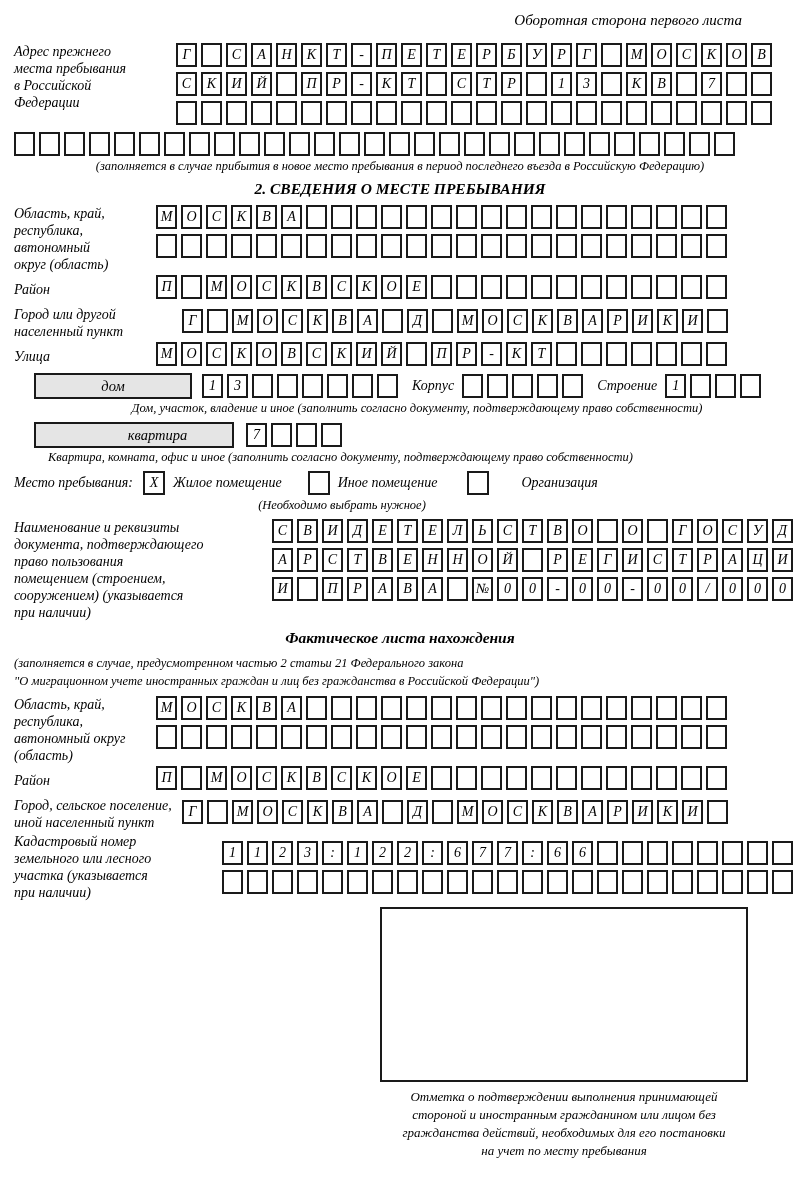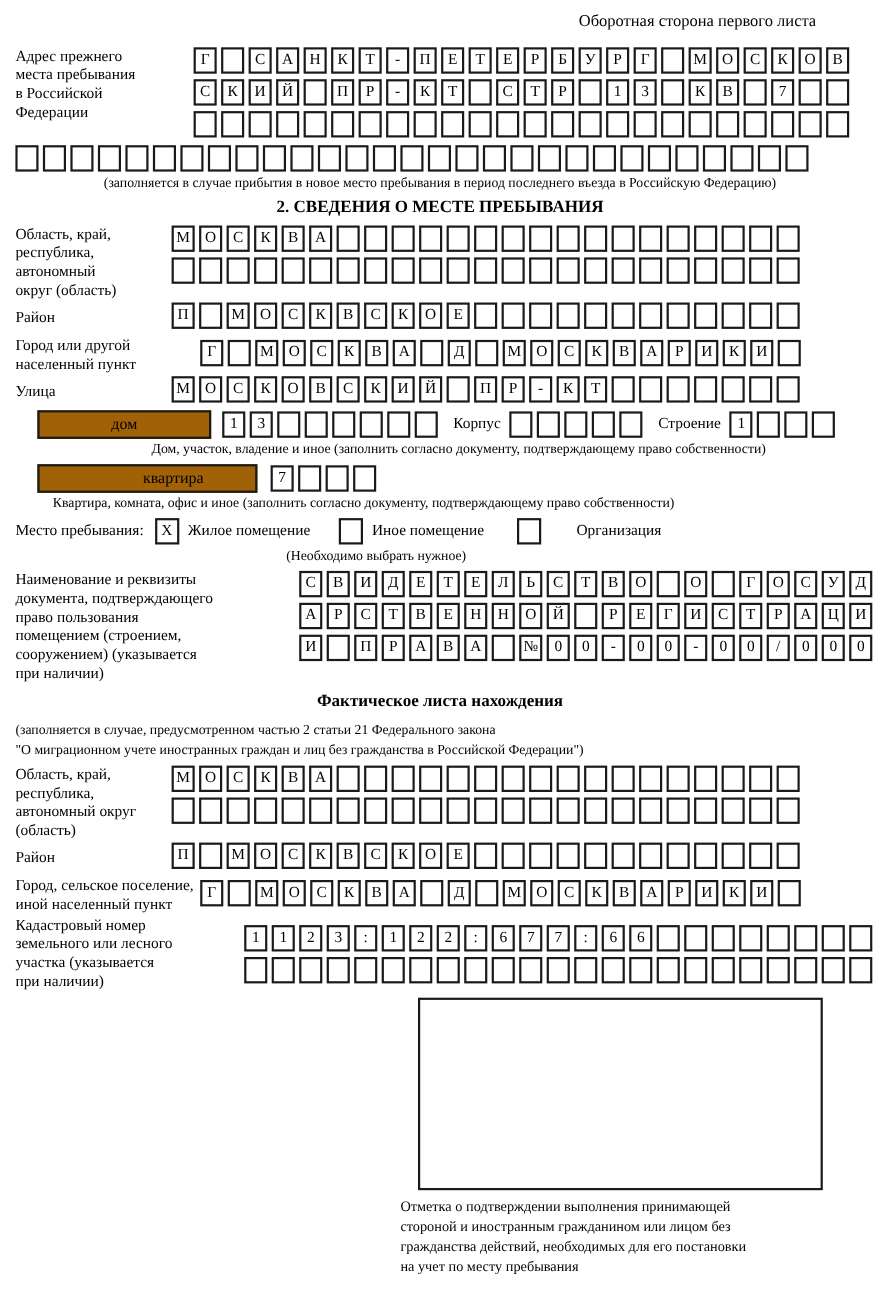--- a/index.html
+++ b/index.html
@@ -2,21 +2,21 @@
 <html><head>
 <meta charset="utf-8">
 <style>
   * { margin:0; padding:0; box-sizing:border-box; }
   html,body { background:#ffffff; }
   body {
     width:800px; height:1180px;
     font-family:"Liberation Serif","DejaVu Serif",serif;
     color:#000; overflow:hidden;
   }
-  .page { padding:12px 14px 0 14px; }
+  .page { padding:12px 14px 0 14px;font-style:italic; }
 
   .hdr { text-align:right; padding-right:44px; font-size:15px; margin-bottom:14px; }
 
   .block { display:flex; align-items:flex-start; margin-bottom:2px; }
   .block.vcenter { align-items:center; }
   .lbl { font-size:14px; line-height:17px; flex:0 0 auto; }
   .w160 { width:162px; }
   .w140 { width:142px; }
   .w205 { width:208px; }
   .w255 { width:258px; }
@@ -29,38 +29,38 @@
   }
   .rows { display:flex; flex-direction:column; }
   .fullrow { margin:0 0 3px 0; }
   .indent26 { margin-left:26px; }
 
   .caption { text-align:center; font-size:12.5px; margin:1px 0 6px 0; }
   .h-bold { text-align:center; font-weight:bold; font-size:15.5px; margin:4px 0 7px 0; }
 
   .widebox {
     border:2px solid #1a1a1a; height:26px; display:flex; align-items:center;
-    justify-content:center; font-size:14.5px; background:#a16207; flex:0 0 auto;
+    justify-content:center; font-size:14.5px; background:#e5e5e5; flex:0 0 auto;
   }
   .housebox { width:158px; margin-left:20px; margin-right:10px; }
   .aptbox { width:200px; margin-left:20px; margin-right:12px;padding-left:47px; }
   .inline-lbl { font-size:14px; margin:0 8px 0 14px; }
 
   .stay-row { display:flex; align-items:center; font-size:14px; margin-top:4px; }
   .cb {
     width:22px; height:24px; border:2px solid #1a1a1a; display:flex;
     align-items:center; justify-content:center; font-size:14px; margin:0 8px 0 10px;
   }
   .note { font-size:12.5px; margin:3px 0 6px 178px; width:300px; text-align:center; }
 
   .cap2 { font-size:12.5px; line-height:18px; margin-bottom:6px; }
 
   .stamp-wrap { width:400px; margin:6px 22px 0 auto; }
   .stamp-box { width:368px; height:175px; border:2px solid #1a1a1a; margin:0 auto 6px auto; background:#fff; }
-  .stamp-cap { font-size:13px; line-height:18px; }
+  .stamp-cap { font-size:13px; line-height:18px; text-align:center; }
 </style>
 </head>
 <body>
 
 <div class="page">
 
   <div class="hdr">Оборотная сторона первого листа</div>
 
   <div class="block">
     <div class="lbl w160">

